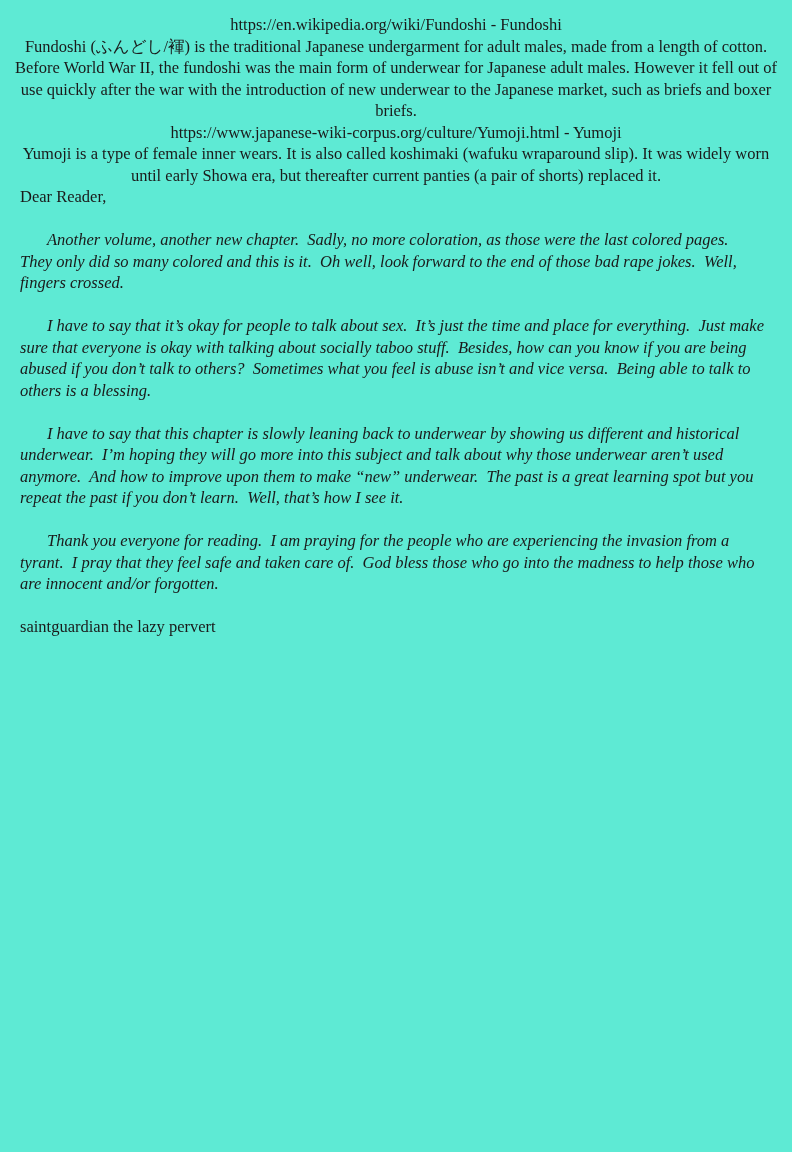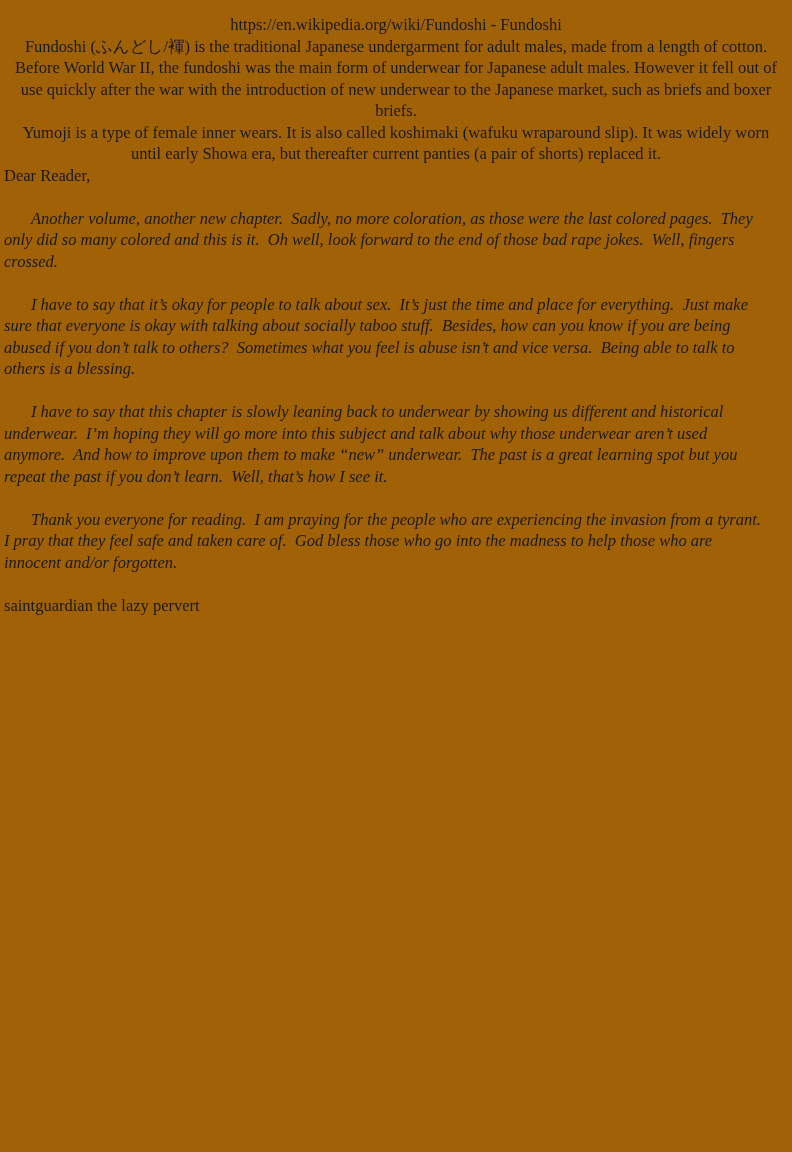--- a/index.html
+++ b/index.html
@@ -4,60 +4,61 @@
 <style>
   html, body {
     margin: 0;
     padding: 0;
     background: #ffffff;
   }
   .page {
     position: relative;
     width: 792px;
     height: 1152px;
-    background: #a16207;
+    background: #5eead4;
     color: #1a1a1a;
     font-family: "Liberation Serif", "DejaVu Serif", serif;
     font-size: 16.5px;
     line-height: 21.5px;
     padding-top: 14px;
     overflow: hidden;
     box-sizing: border-box;
   }
   .page p {
     margin: 0;
     white-space: pre-wrap;
   }
   .center-block {
     text-align: center;
     padding: 0 14px;
   }
   .letter-block {
     text-align: left;
-    padding: 0 26px 0 4px;
+    padding: 0 26px 0 20px;
   }
   .indent {
     text-indent: 27px;
     font-style: italic;
   }
   .gap-after {
     margin-bottom: 21.5px !important;
   }
 </style>
 </head>
 <body>
 
 <div class="page">
 
   <section>
     <p class="center-block">https://en.wikipedia.org/wiki/Fundoshi - Fundoshi</p>
     <p class="center-block">Fundoshi (ふんどし/褌) is the traditional Japanese undergarment for adult males, made from a length of cotton. Before World War II, the fundoshi was the main form of underwear for Japanese adult males. However it fell out of use quickly after the war with the introduction of new underwear to the Japanese market, such as briefs and boxer briefs.</p>
   </section>
 
   <section>
+    <p class="center-block">https://www.japanese-wiki-corpus.org/culture/Yumoji.html - Yumoji</p>
     <p class="center-block">Yumoji is a type of female inner wears. It is also called koshimaki (wafuku wraparound slip). It was widely worn until early Showa era, but thereafter current panties (a pair of shorts) replaced it.</p>
   </section>
 
   <section>
     <p class="letter-block gap-after">Dear Reader,</p>
     <p class="letter-block indent gap-after">Another volume, another new chapter.  Sadly, no more coloration, as those were the last colored pages.  They only did so many colored and this is it.  Oh well, look forward to the end of those bad rape jokes.  Well, fingers crossed.</p>
     <p class="letter-block indent gap-after">I have to say that it’s okay for people to talk about sex.  It’s just the time and place for everything.  Just make sure that everyone is okay with talking about socially taboo stuff.  Besides, how can you know if you are being abused if you don’t talk to others?  Sometimes what you feel is abuse isn’t and vice versa.  Being able to talk to others is a blessing.</p>
     <p class="letter-block indent gap-after">I have to say that this chapter is slowly leaning back to underwear by showing us different and historical underwear.  I’m hoping they will go more into this subject and talk about why those underwear aren’t used anymore.  And how to improve upon them to make “new” underwear.  The past is a great learning spot but you repeat the past if you don’t learn.  Well, that’s how I see it.</p>
     <p class="letter-block indent gap-after">Thank you everyone for reading.  I am praying for the people who are experiencing the invasion from a tyrant.  I pray that they feel safe and taken care of.  God bless those who go into the madness to help those who are innocent and/or forgotten.</p>
     <p class="letter-block">saintguardian the lazy pervert</p>

